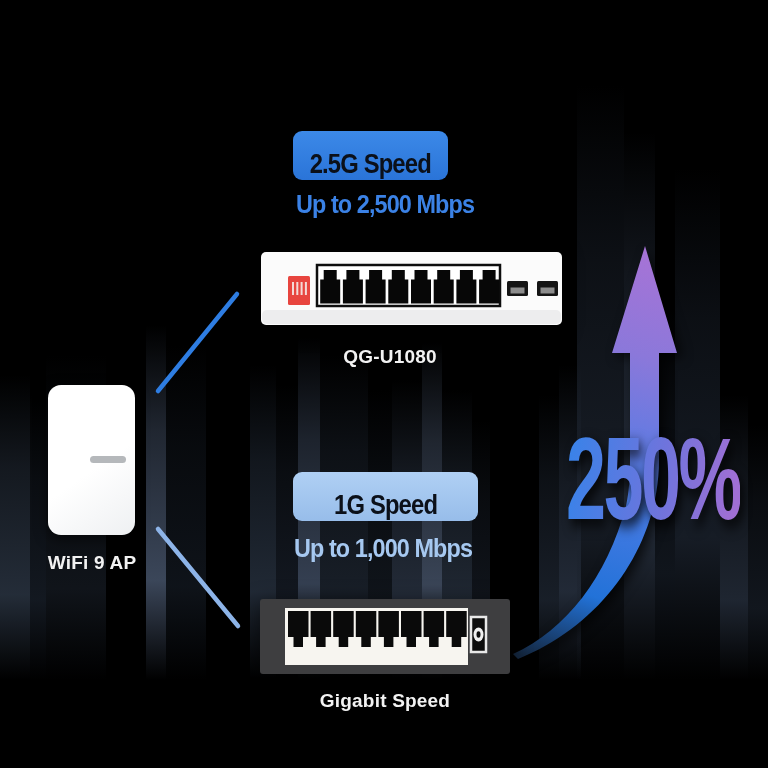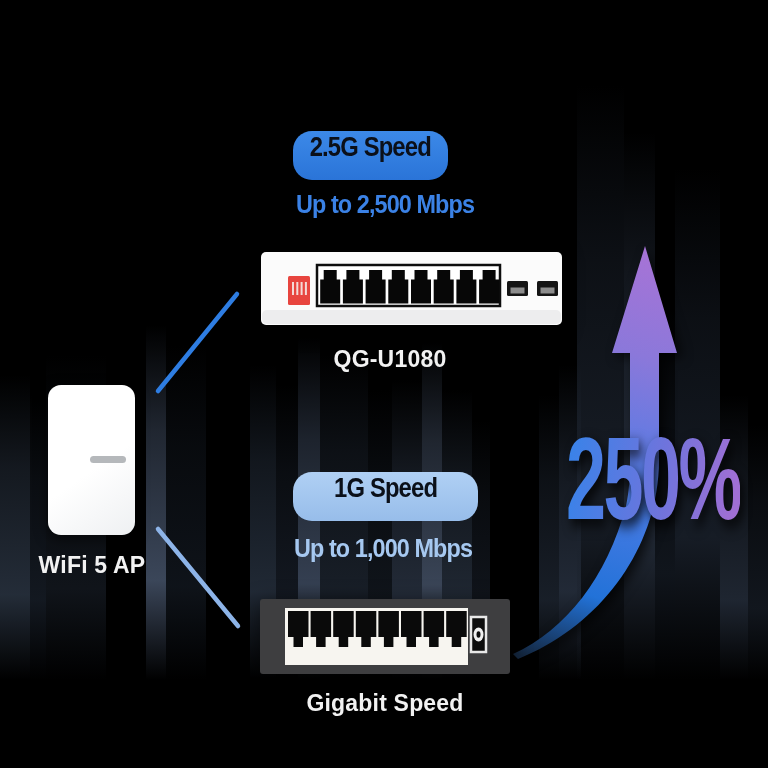--- a/index.html
+++ b/index.html
@@ -18,29 +18,29 @@
     position:absolute;left:48px;top:385px;width:87px;height:150px;border-radius:13px;
     background:linear-gradient(145deg,#ffffff 55%,#eef0f2);z-index:3;
     box-shadow:0 4px 14px rgba(0,0,0,0.55);
   }
   .ap-slot{position:absolute;left:42px;top:71px;width:36px;height:7px;border-radius:4px;background:#b5b8bb;}
   
   .switch-top{position:absolute;left:261px;top:252px;z-index:3;filter:drop-shadow(0 4px 10px rgba(0,0,0,0.55));}
   .switch-bottom{position:absolute;left:260px;top:599px;z-index:3;filter:drop-shadow(0 4px 10px rgba(0,0,0,0.55));}
   
   .dev-label{
-    position:absolute;z-index:3;color:#f2f2f2;font-size:23px;font-weight:600;
+    position:absolute;z-index:3;color:#f2f2f2;font-size:19px;font-weight:600;
     text-align:center;letter-spacing:0.2px;
   }
   .label-ap{left:12px;top:552px;width:160px;}
   .label-sw-top{left:290px;top:346px;width:200px;}
   .label-sw-bottom{left:285px;top:690px;width:200px;}
   
   .badge{
-    position:absolute;z-index:3;border-radius:19px;display:flex;align-items:flex-start;justify-content:center;
+    position:absolute;z-index:3;border-radius:9px;display:flex;align-items:flex-end;justify-content:center;
   }
   .badge-fast{left:293px;top:131px;width:155px;height:49px;background:linear-gradient(180deg,#3c89e8,#2a74d8);}
   .badge-slow{left:293px;top:472px;width:185px;height:49px;background:linear-gradient(180deg,#b0d0f4,#97bdea);}
   .badge span{
     font-size:28px;font-weight:bold;color:#0b1019;letter-spacing:-1px;white-space:nowrap;
     transform:scaleX(0.85);transform-origin:center center;
   }
   .subtitle{
     position:absolute;z-index:3;width:260px;text-align:center;font-size:26px;font-weight:bold;
     letter-spacing:-1px;white-space:nowrap;transform:scaleX(0.9);transform-origin:center top;
@@ -103,21 +103,21 @@
              C 566 630, 607 577, 626 506
              C 629 492, 630 478, 630 460
              L 630 353 L 612 353 L 645 246 L 677 353 L 659 353
              L 659 460
              C 659 545, 603 625, 518 659 Z"></path>
   </svg>
 
   <div class="ap-device">
     <div class="ap-slot"></div>
   </div>
-  <div class="dev-label label-ap">WiFi 5 AP</div>
+  <div class="dev-label label-ap">WiFi 9 AP</div>
 
   <div class="badge badge-fast">
     <span>2.5G Speed</span>
   </div>
   <div class="subtitle subtitle-fast">Up to 2,500 Mbps</div>
 
   <svg class="switch-top" width="301" height="73" viewBox="0 0 301 73">
     <defs>
       <path id="p-up" d="M1.5,36 V12 H5 V2.5 H18 V12 H21.5 V36 Z" fill="#070707"></path>
     </defs>

